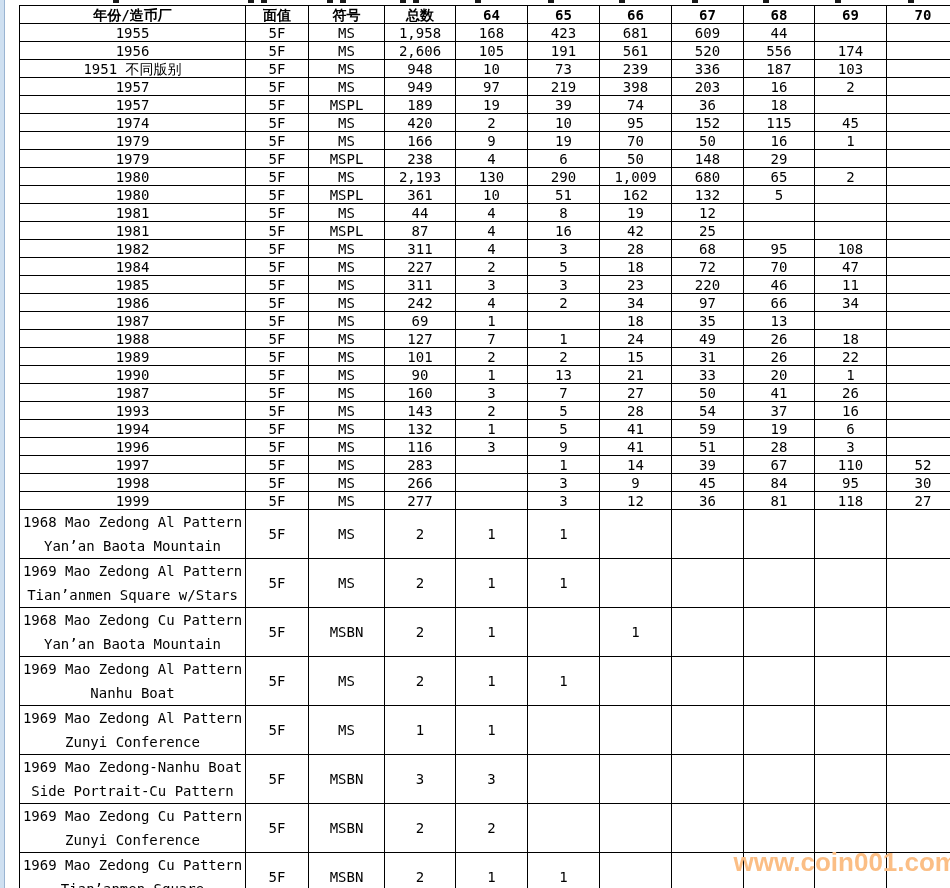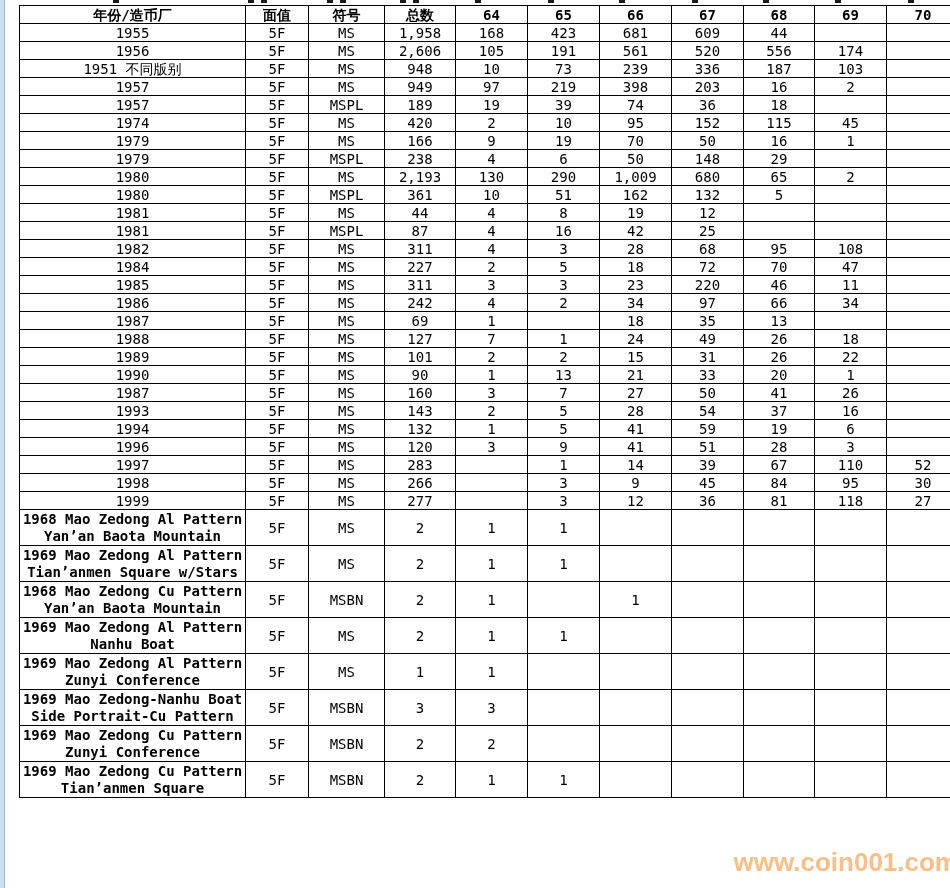--- a/index.html
+++ b/index.html
@@ -46,21 +46,21 @@
     vertical-align: middle;
     padding: 0;
     overflow: hidden;
     white-space: pre-line;
     line-height: 16px;
   }
   table.pop thead tr { height: 18px; }
   table.pop thead th { font-weight: bold; font-size: 14px; }
   table.pop tbody tr { height: 18px; }
   table.pop tbody tr.tall { height: 36px; }
-  table.pop tbody tr.tall td:first-child { line-height: 17px; font-weight: bold; }
+  table.pop tbody tr.tall td:first-child { line-height: 24px; }
 
   .watermark {
     position: absolute;
     right: 2px; bottom: 10px;
     font-family: "Liberation Sans", sans-serif;
     font-weight: bold;
     font-size: 26px;
     letter-spacing: 0px;
     color: var(--watermark, #fbbe85);
     pointer-events: none;
@@ -418,21 +418,21 @@
             <td>41</td>
             <td>59</td>
             <td>19</td>
             <td>6</td>
             <td></td>
           </tr>
           <tr>
             <td>1996</td>
             <td>5F</td>
             <td>MS</td>
-            <td>120</td>
+            <td>116</td>
             <td>3</td>
             <td>9</td>
             <td>41</td>
             <td>51</td>
             <td>28</td>
             <td>3</td>
             <td></td>
           </tr>
           <tr>
             <td>1997</td>

